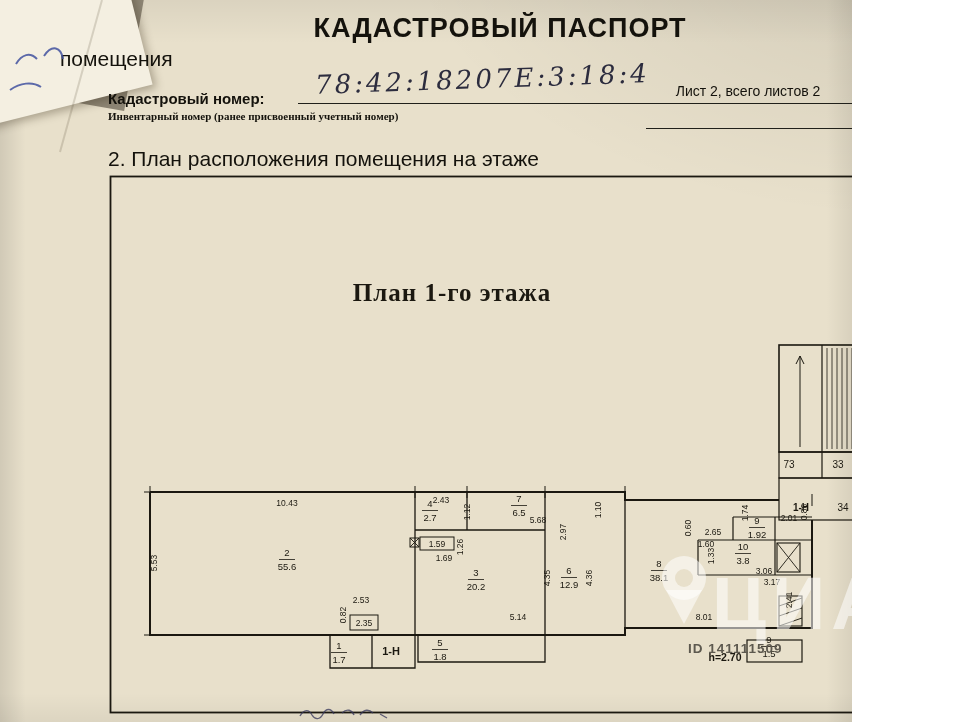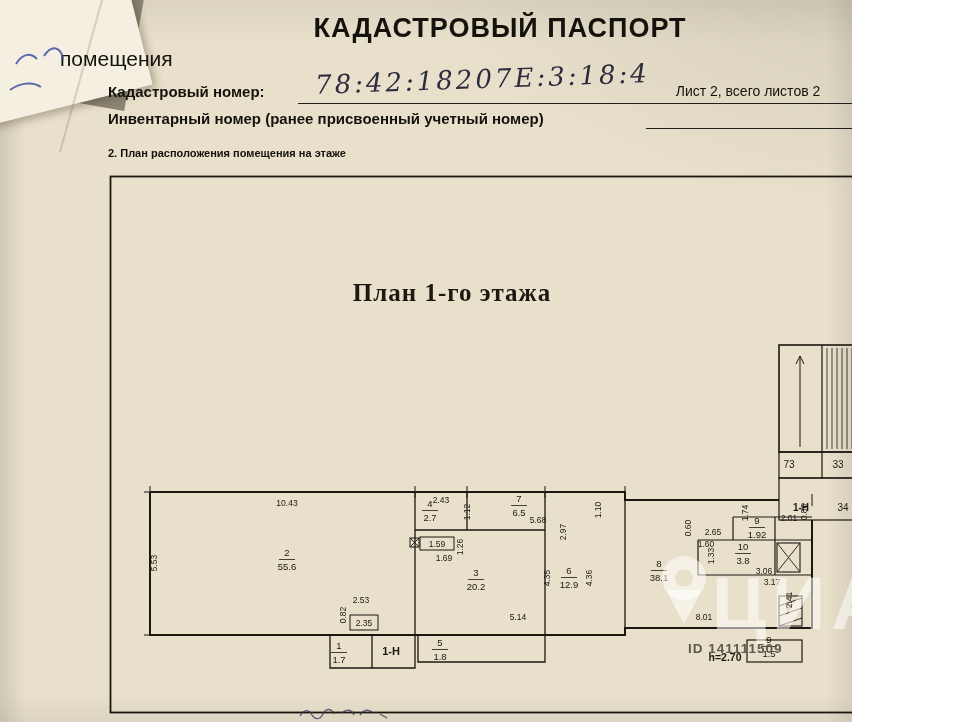--- a/index.html
+++ b/index.html
@@ -10,27 +10,27 @@
       radial-gradient(140% 90% at 110% -10%, rgba(0,0,0,0.10), rgba(0,0,0,0) 45%),
       linear-gradient(90deg, rgba(0,0,0,0.10), rgba(0,0,0,0) 3%, rgba(0,0,0,0) 97%, rgba(0,0,0,0.07)),
       linear-gradient(180deg, rgba(0,0,0,0.06), rgba(0,0,0,0) 6%, rgba(0,0,0,0) 96%, rgba(0,0,0,0.05)),
       #e8e0cb;
   }
   .abs{position:absolute;}
   .corner-dark{position:absolute;left:-60px;top:-70px;width:200px;height:165px;background:#8d8574;transform:rotate(10deg);}
   .corner-sheet{position:absolute;left:-38px;top:-42px;width:175px;height:150px;background:#f4efe1;transform:rotate(-14deg);box-shadow:3px 4px 8px rgba(60,50,30,0.35);}
   .doc-title{left:60px;top:13px;width:880px;text-align:center;font-size:27px;font-weight:bold;letter-spacing:1px;}
   .doc-subtitle{left:60px;top:47px;width:880px;text-align:left;font-size:21px;}
-  .cad-label{left:108px;top:83px;font-size:15px;font-weight:bold;}
+  .cad-label{left:108px;top:90px;font-size:15px;font-weight:bold;}
   .cad-value{left:315px;top:64px;font-size:26px;font-family:"DejaVu Serif",serif;font-style:italic;color:#2c2c3e;letter-spacing:3px;transform:rotate(-2deg);}
   .sheet-info{left:620px;top:83px;width:256px;text-align:center;font-size:14px;}
   .rule1{left:298px;top:76px;width:580px;height:27px;border-bottom:1.6px solid #20201a;}
-  .inv-label{left:108px;top:110px;font-size:15px;font-weight:bold;}
+  .inv-label{left:108px;top:110px;font-size:11px;font-weight:bold;font-family:Liberation Serif, serif;}
   .rule2{left:646px;top:102px;width:232px;height:26px;border-bottom:1.6px solid #20201a;}
-  .section-title{left:108px;top:147px;font-size:11px;font-weight:bold;}
+  .section-title{left:108px;top:147px;font-size:21px;font-weight:normal;}
   .section-dot{left:869px;top:159px;width:4px;height:4px;background:#1b1810;}
   svg.plan{position:absolute;left:0;top:0;}
   svg text{font-family:"Liberation Sans",sans-serif;fill:#1b1810;}
   text.serif{font-family:"Liberation Serif",serif;}
   text.wm{fill:rgba(255,255,255,0.55);}
   text.wm-id{fill:#5d594f;}
 </style>
 </head>
 <body>
 

